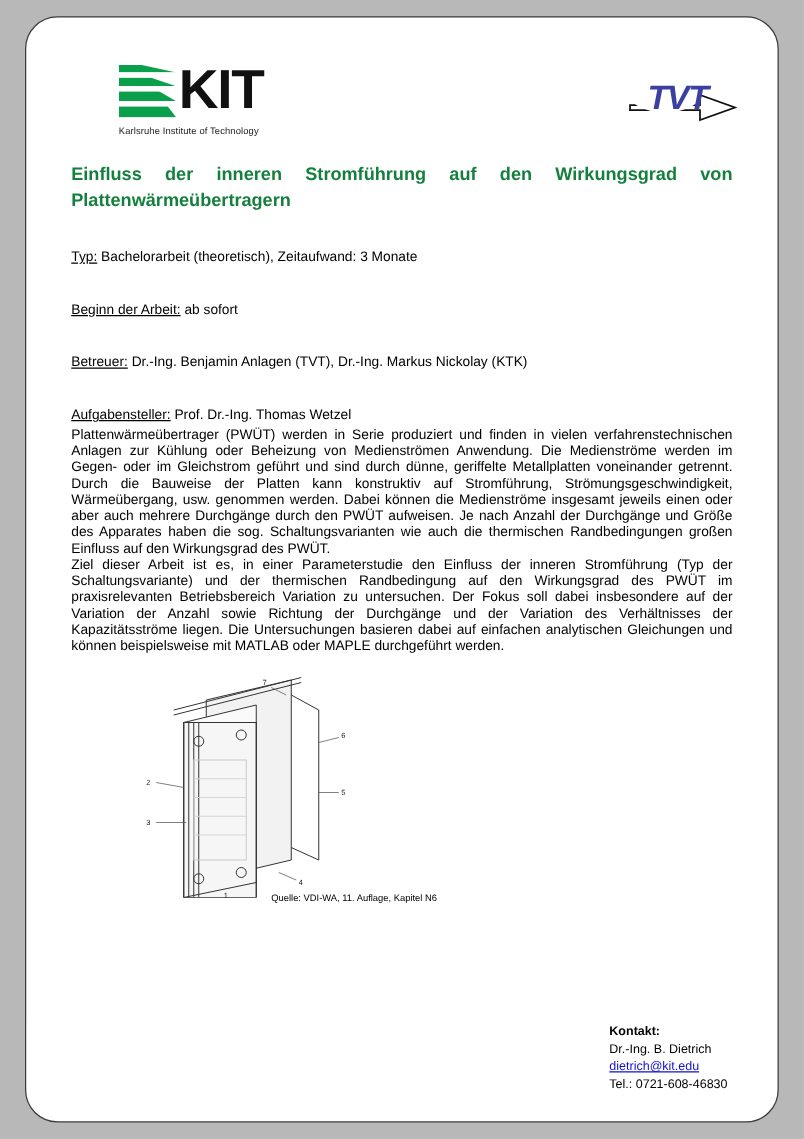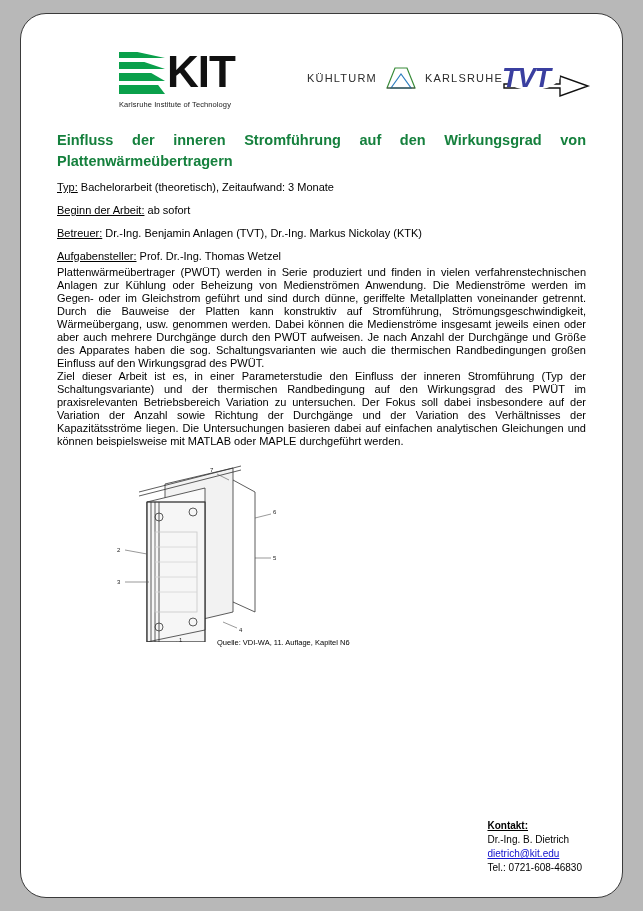--- a/index.html
+++ b/index.html
@@ -33,21 +33,20 @@
   
   .logo-row {
     position: relative;
     height: 72px;
   }
   .kit-logo {
     position: absolute;
     left: 38px;
     top: 4px;
     width: 170px;
-    margin-left: 24px;
   }
   .kit-mark {
     display: flex;
     align-items: flex-end;
     height: 46px;
   }
   .kit-green {
     width: 46px;
     height: 44px;
     position: relative;
@@ -103,21 +102,21 @@
   }
   .tvt {
     position: absolute;
     left: 445px;
     top: 14px;
     width: 96px;
     height: 44px;
   }
   .tvt-text {
     position: absolute;
-    left: 0;
+    left: 16px;
     top: 5px;
     font-weight: bold;
     font-style: italic;
     font-size: 27px;
     color: #3a3fa0;
     letter-spacing: -1px;
   }
 
   
   h1.title {
@@ -127,21 +126,21 @@
     color: #15803d;
     margin: 14px 0 0 0;
     text-align: justify;
     text-align-last: left;
   }
 
   
   .meta {
     font-size: 11px;
     line-height: 16px;
-    margin-top: 7px;
+    margin-top: 26px;
     color: #000;
   }
   .meta u { text-decoration: underline; }
 
   .section-head {
     font-size: 11px;
     margin-top: 20px;
     text-decoration: underline;
     color: #000;
   }
@@ -174,21 +173,21 @@
   
   .contact {
     position: absolute;
     right: 40px;
     bottom: 22px;
     font-size: 10px;
     line-height: 14px;
     color: #000;
     text-align: left;
   }
-  .contact .hdr { text-decoration: underline; font-weight: bold; }
+  .contact .hdr { font-weight: bold; }
   .contact a {
     color: #1111cc;
     text-decoration: underline;
   }
 </style>
 </head>
 <body>
 
 <div class="page">
   <div class="inner">
@@ -201,31 +200,20 @@
             <i></i>
               <i></i>
               <i></i>
               <i></i>
           </span>
           <span class="kit-text">KIT</span>
         </div>
         <div class="kit-sub">Karlsruhe Institute of Technology</div>
       </div>
 
-      <div class="kuehlturm">
-        <span>KÜHLTURM</span>
-        <span class="tower">
-          <svg width="34" height="24" viewBox="0 0 34 24">
-            <polygon points="3,22 11,2 23,2 31,22" fill="none" stroke="#3a8c3a" stroke-width="1.2"></polygon>
-            <polygon points="7,22 17,8 27,22" fill="none" stroke="#2f7fbf" stroke-width="1.2"></polygon>
-            <line x1="3" y1="22" x2="31" y2="22" stroke="#444" stroke-width="1.2"></line>
-          </svg>
-        </span>
-        <span>KARLSRUHE</span>
-      </div>
 
       <div class="tvt">
         <svg width="96" height="44" viewBox="0 0 96 44">
           <path d="M2,34 L58,34 L58,26 L86,36 L58,46 L58,38 L2,38 Z" transform="translate(0,-8)" fill="none" stroke="#111" stroke-width="1.4"></path>
           <ellipse cx="30" cy="18" rx="28" ry="14" fill="#ffffff" stroke="none"></ellipse>
         </svg>
         <span class="tvt-text">TVT</span>
       </div>
     </div>
 

